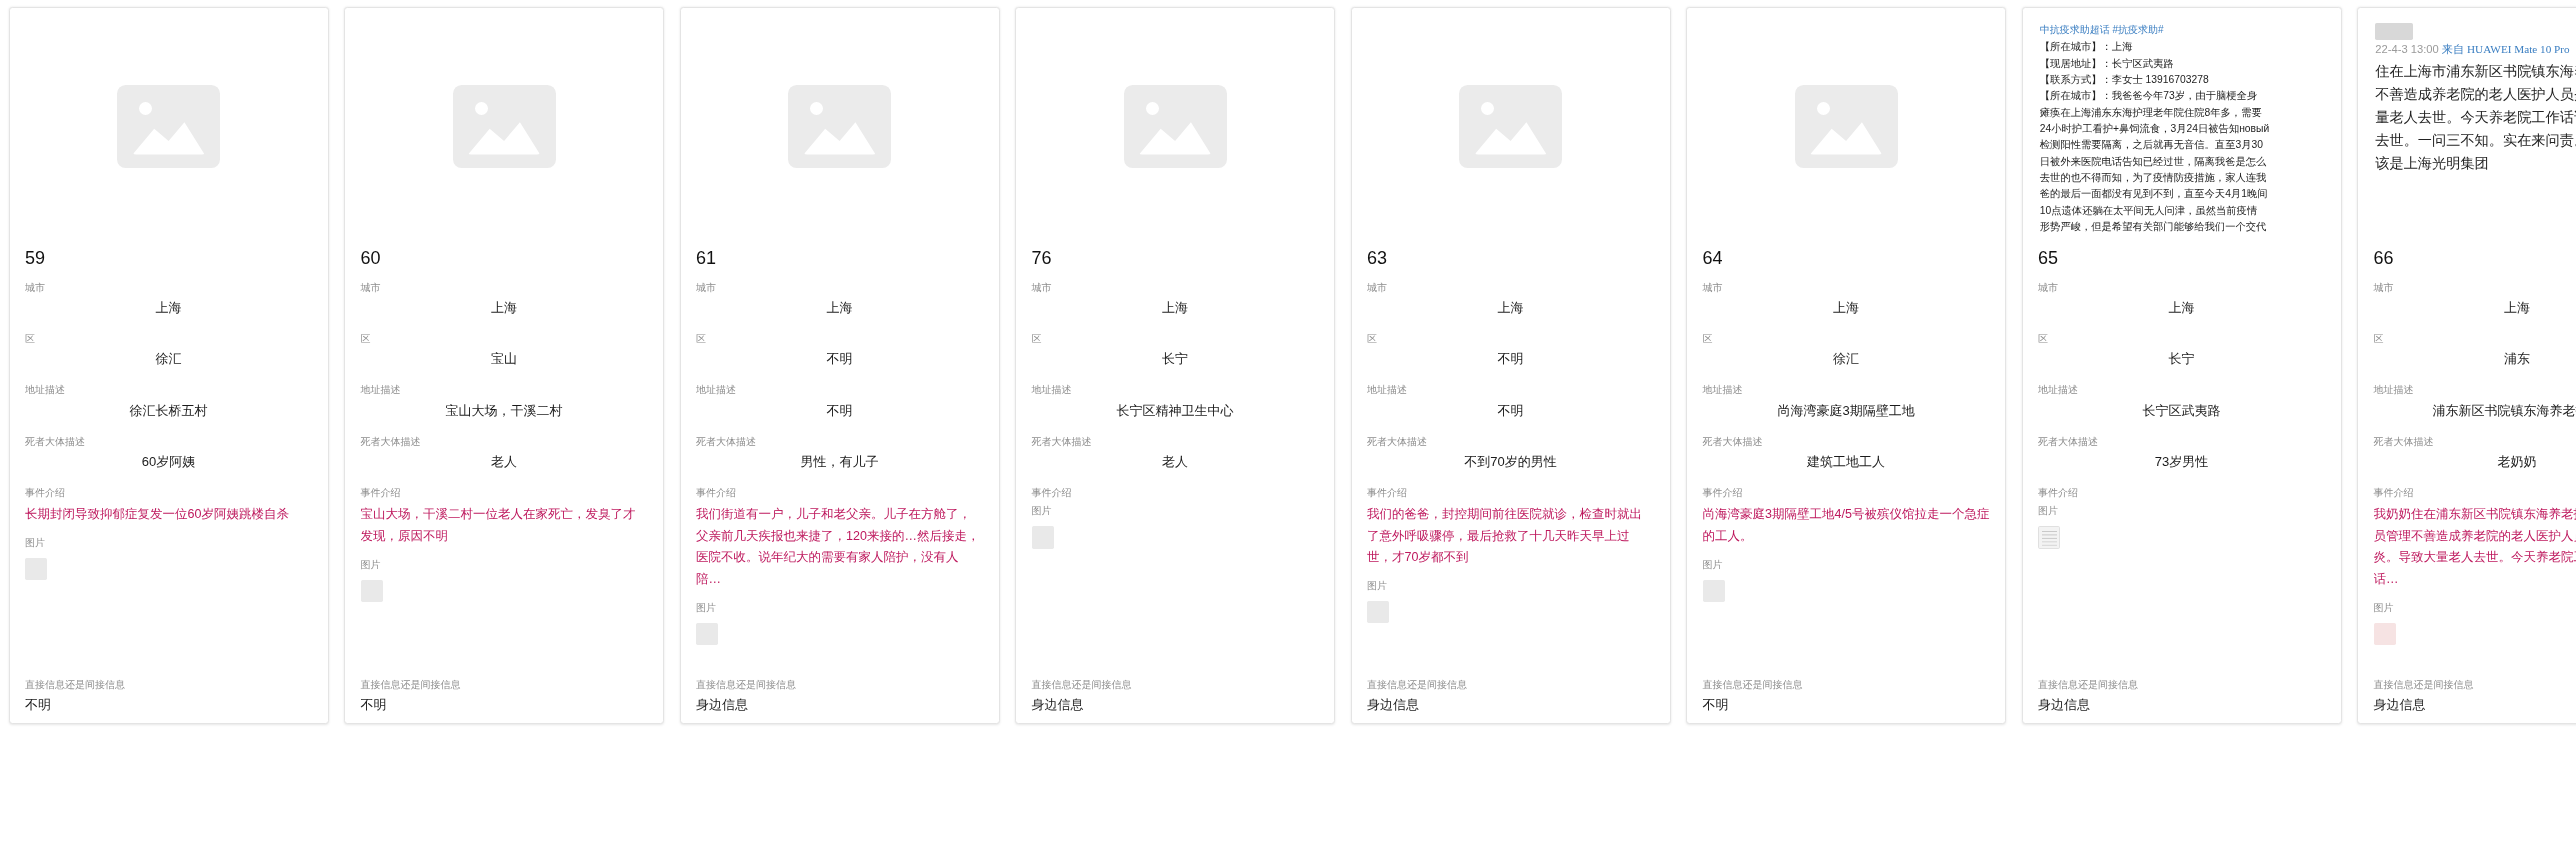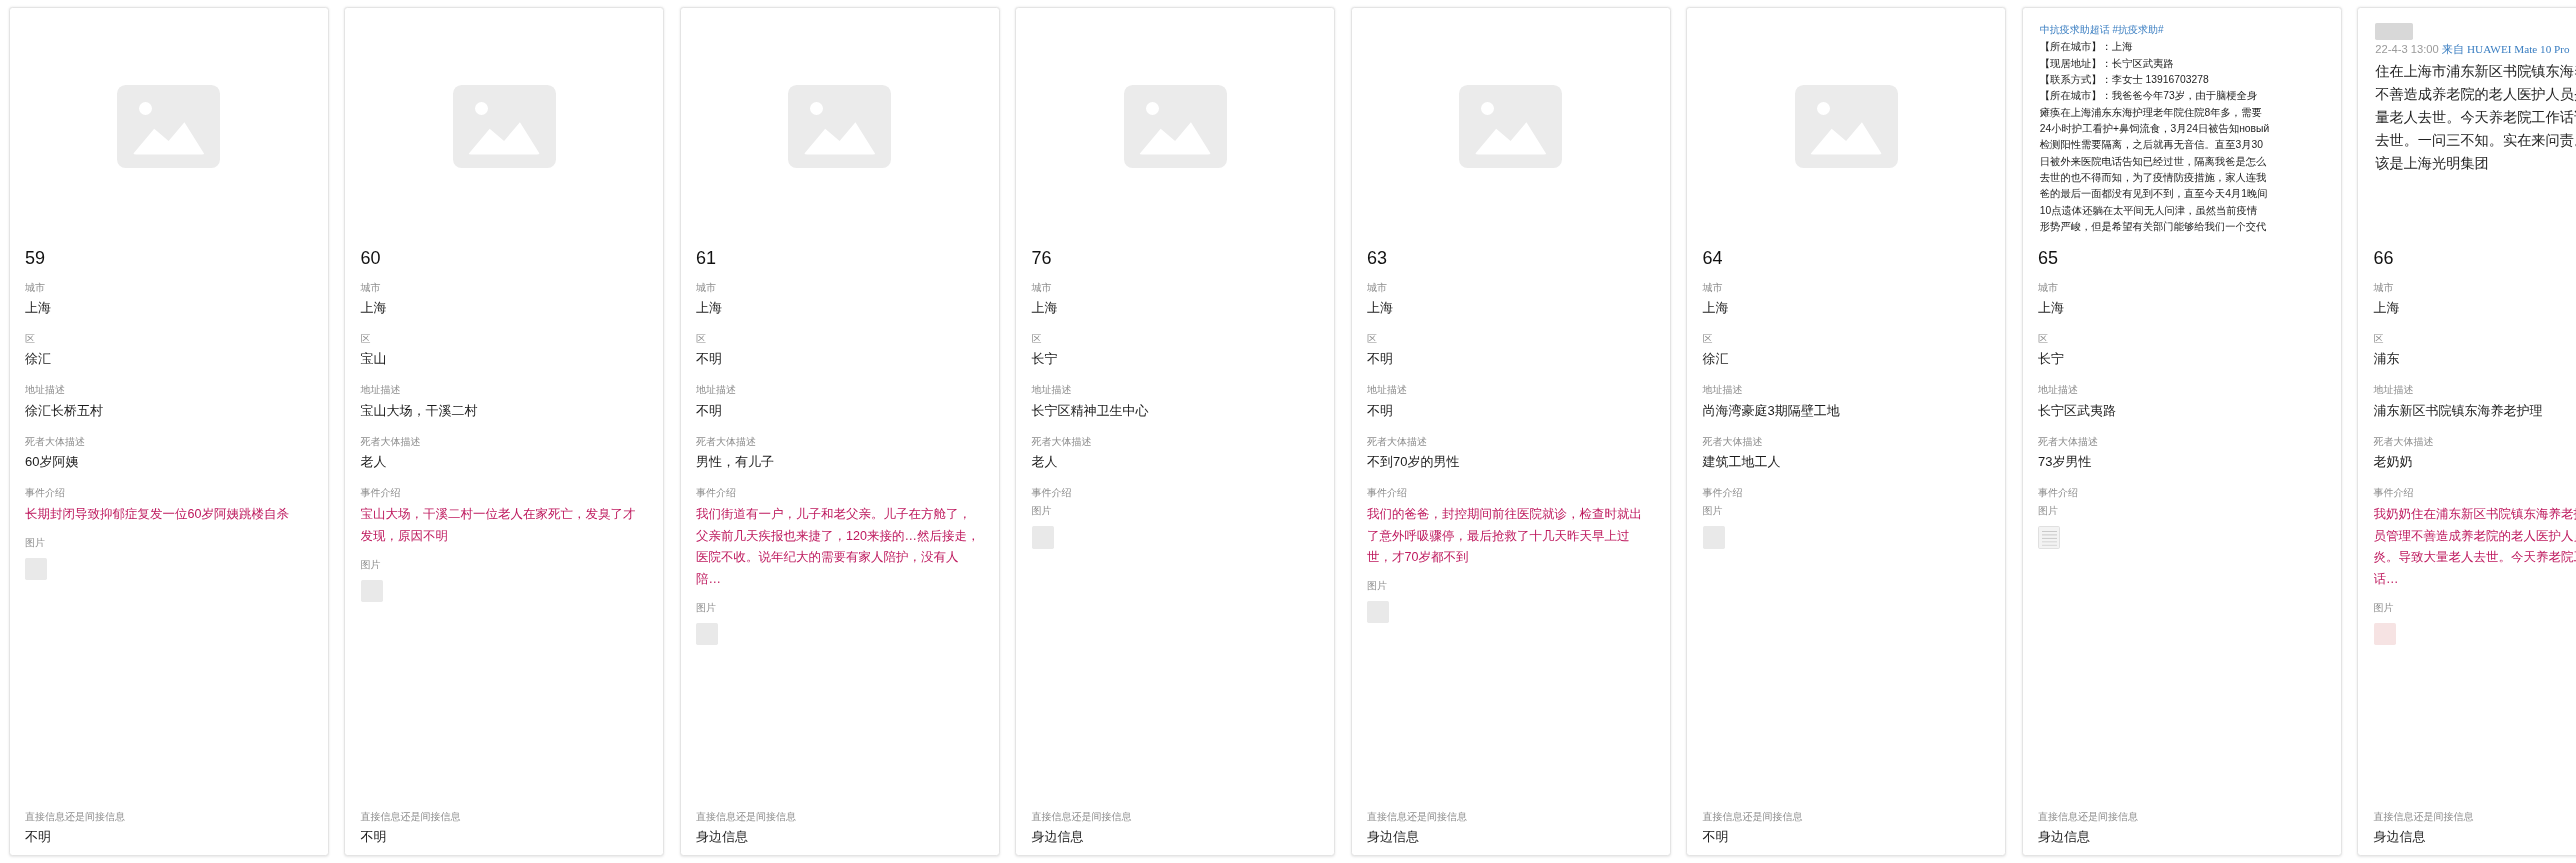--- a/index.html
+++ b/index.html
@@ -13,21 +13,21 @@
   #board {
     display: flex;
     gap: 15.5px;
     padding: 6.9px 8.6px 0 8.6px;
     height: 863px;
     align-items: flex-start;
   }
   .card {
     flex: 0 0 320px;
     width: 320px;
-    height: 849px;
+    height: 717px;
     background: #ffffff;
     border: 0.9px solid #e4e4e4;
     border-radius: 3.4px;
     box-shadow: 0 0.9px 2.6px rgba(0,0,0,0.10);
     padding: 12px 15.5px 8.6px 15.5px;
     display: flex;
     flex-direction: column;
     overflow: hidden;
   }
   
@@ -100,20 +100,21 @@
   .flabel {
     font-size: 10px;
     color: #8d8d8d;
     margin-bottom: 4.3px;
   }
   .fvalue {
     font-size: 13px;
     color: #1b1b1b;
     margin-bottom: 15.5px;
     line-height: 1.35;
+    text-align: center;
   }
   .desc {
     font-size: 12.5px;
     color: #be185d;
     line-height: 1.72;
     margin-bottom: 10.3px;
     max-height: 102px;
     overflow: hidden;
   }
   .thumbs {
@@ -283,20 +284,21 @@
     <div class="idnum">64</div>
     <div class="flabel">城市</div>
     <div class="fvalue">上海</div>
     <div class="flabel">区</div>
     <div class="fvalue">徐汇</div>
     <div class="flabel">地址描述</div>
     <div class="fvalue">尚海湾豪庭3期隔壁工地</div>
     <div class="flabel">死者大体描述</div>
     <div class="fvalue">建筑工地工人</div>
     <div class="flabel">事件介绍</div>
+    <div class="desc">尚海湾豪庭3期隔壁工地4/5号被殡仪馆拉走一个急症的工人。</div>
     <div class="flabel">图片</div>
     <div class="thumbs">
       <div class="thumb"></div>
     </div>
     <div class="spacer"></div>
     <div class="footer-label">直接信息还是间接信息</div>
     <div class="footer-value">不明</div>
   </div>
 
   <div class="card">

